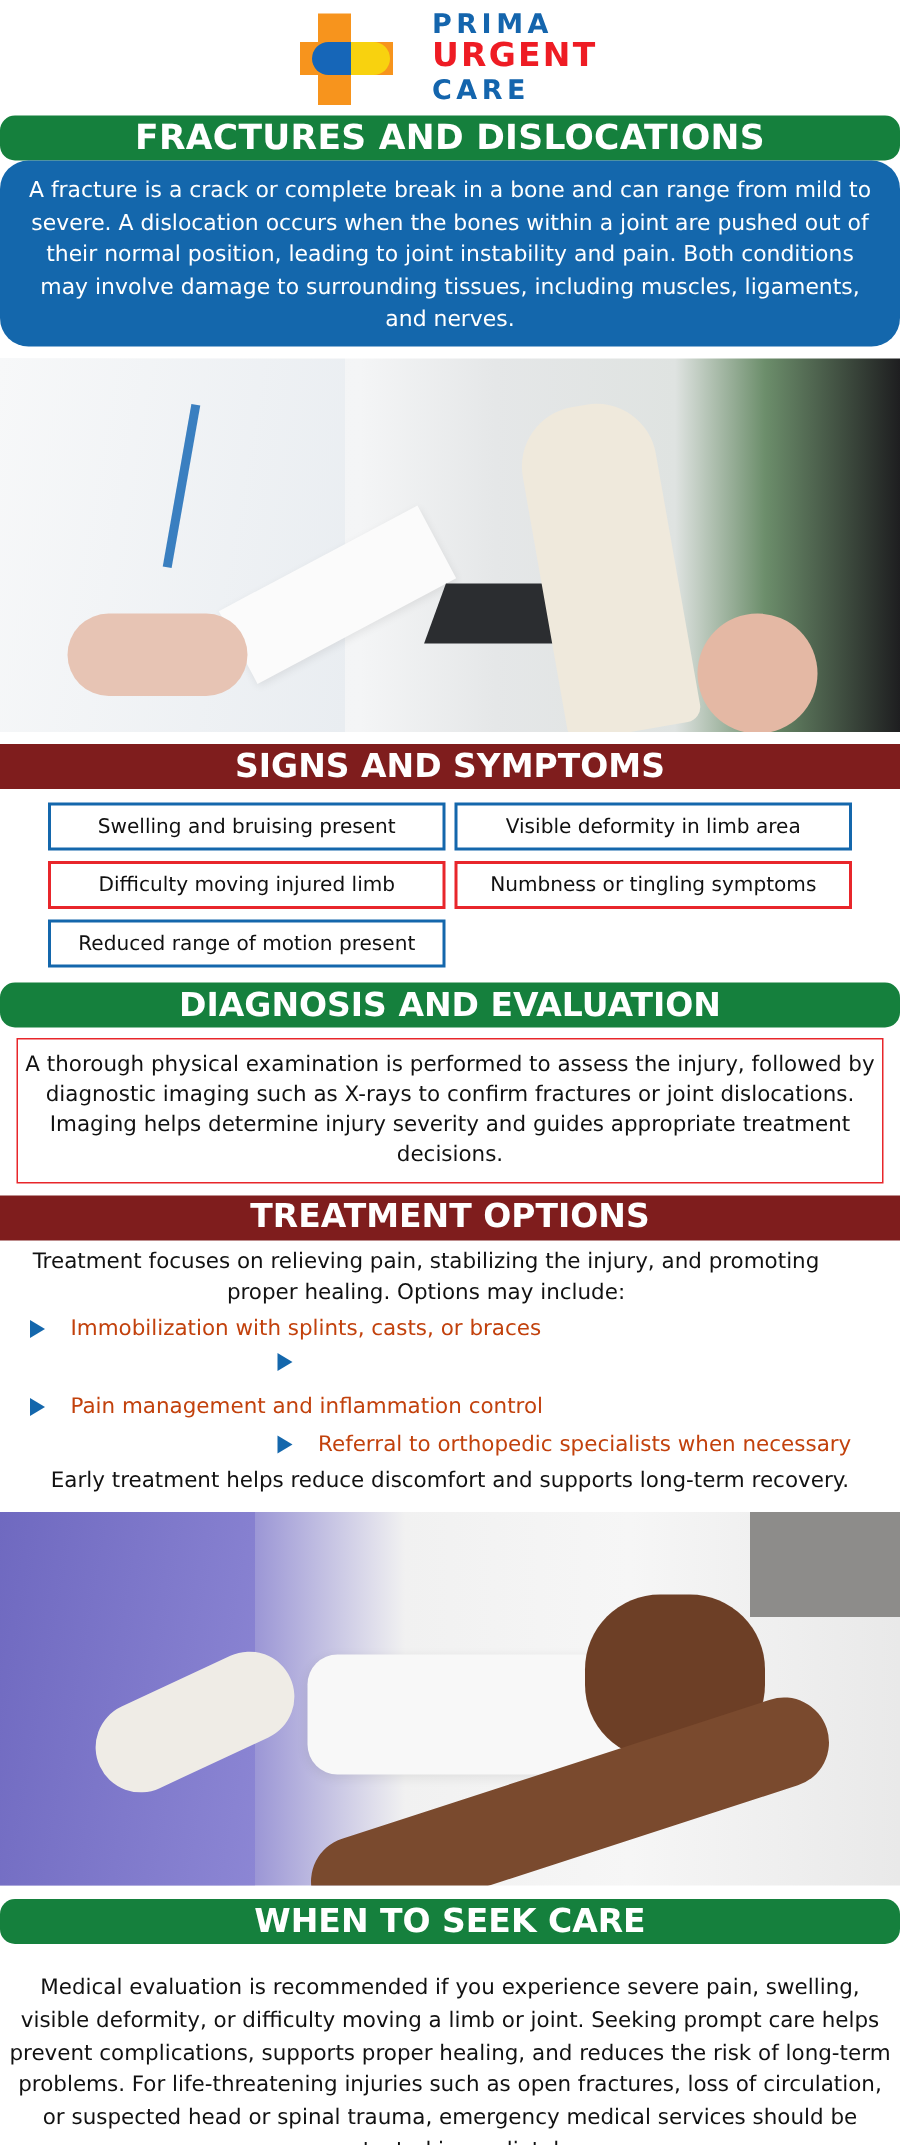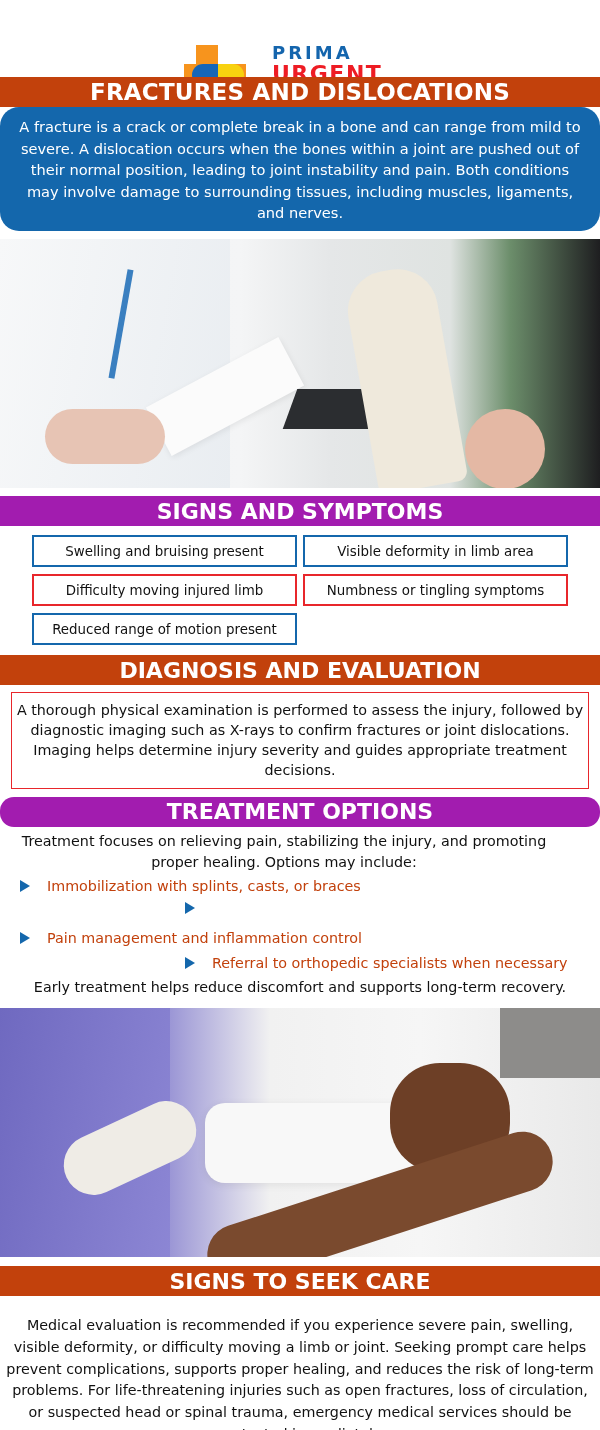--- a/index.html
+++ b/index.html
@@ -1,52 +1,52 @@
 <!DOCTYPE html>
 <html><head>
 <meta charset="utf-8">
 <style>
   * { box-sizing: border-box; margin: 0; padding: 0; }
   html, body { width: 600px; background: #ffffff; }
   body { font-family: "DejaVu Sans", "Liberation Sans", sans-serif; color: #111; position: relative; height: 1430px; overflow: hidden; }
 
-  .logo { position: absolute; left: 184px; top: 4px; width: 200px; height: 66px; margin-top: 36px; }
+  .logo { position: absolute; left: 200px; top: 4px; width: 200px; height: 66px; }
   .logo .cross-v { position: absolute; left: 12px; top: 5px; width: 22px; height: 61px; background: #f7941d; }
   .logo .cross-h { position: absolute; left: 0; top: 24px; width: 62px; height: 22px; background: #f7941d; }
   .logo .pill { position: absolute; left: 8px; top: 24px; width: 52px; height: 22px; border-radius: 11px; overflow: hidden; display: flex; }
   .logo .pill .b { width: 50%; background: #1666b8; }
   .logo .pill .y { width: 50%; background: #f8d20f; }
   .logo .t1, .logo .t2, .logo .t3 { position: absolute; left: 88px; font-family: "DejaVu Sans", sans-serif; font-weight: bold; line-height: 1; letter-spacing: 1.5px; }
   .logo .t1 { top: 4px; font-size: 18px; color: #1465ad; letter-spacing: 3px; }
   .logo .t2 { top: 23px; font-size: 22px; color: #ee1c24; }
   .logo .t3 { top: 48px; font-size: 18px; color: #1465ad; letter-spacing: 3px; }
 
   .band { position: absolute; left: 0; width: 600px; color: #fff; font-weight: bold; text-align: center; font-family: "DejaVu Sans", sans-serif; }
-  .band.red { background: #c2410c; }
-  .band.blue { background: #a21caf; }
+  .band.red { background: #15803d; border-radius: 10px; }
+  .band.blue { background: #7f1d1d; }
 
   .title-band { top: 77px; height: 30px; font-size: 23px; line-height: 30px; letter-spacing: 0.2px; }
   .intro { top: 107px; height: 124px; background: #1467ac; color: #fff; font-weight: normal; font-size: 14.6px; line-height: 21.6px; padding: 9px 14px 0; border-radius: 19px; }
 
   .photo { position: absolute; left: 0; width: 600px; overflow: hidden; }
   .photo1 { top: 239px; height: 249px; background: linear-gradient(90deg, #eef1f3 0%, #f4f5f6 40%, #e5e7e8 55%, #dfe3e1 75%, #6c8e6b 85%, #1e1e20 100%); }
   .photo2 { top: 1008px; height: 249px; background: linear-gradient(90deg, #7a74c6 0%, #8a84d0 25%, #f1f1f1 45%, #f6f6f6 70%, #e9e9e9 100%); }
   .shape { position: absolute; }
 
   .h-signs { top: 496px; height: 30px; font-size: 22px; line-height: 31px; }
 
   .sym-grid { position: absolute; left: 32px; top: 535px; width: 536px; display: grid; grid-template-columns: 265px 265px; column-gap: 6px; row-gap: 7px; }
   .sym { height: 32px; border: 2px solid; display: flex; align-items: center; justify-content: center; font-size: 13.4px; color: #111; white-space: nowrap; }
   .sym.r { border-color: #e8262b; }
   .sym.b { border-color: #1467ac; }
 
   .h-diag { top: 655px; height: 30px; font-size: 22px; line-height: 31px; }
   .diag-box { position: absolute; left: 11px; top: 692px; width: 578px; height: 97px; border: 1.5px solid #e8262b; text-align: center; font-size: 14.3px; line-height: 20px; padding-top: 7px; color: #111; }
 
-  .h-treat { top: 797px; height: 30px; font-size: 22px; line-height: 30px; border-radius: 14px; }
+  .h-treat { top: 797px; height: 30px; font-size: 22px; line-height: 30px; }
   .treat-intro { position: absolute; left: 0; top: 831px; width: 568px; text-align: center; font-size: 14.3px; line-height: 20.5px; color: #111; }
   .treat-item { position: absolute; font-size: 14.3px; line-height: 20px; color: #c2410c; display: flex; align-items: center; white-space: nowrap; }
   .tri { width: 0; height: 0; border-top: 6px solid transparent; border-bottom: 6px solid transparent; border-left: 10px solid #1467ac; margin-right: 17px; }
   .treat-outro { position: absolute; left: 0; top: 977px; width: 600px; text-align: center; font-size: 14.3px; line-height: 20px; color: #111; }
 
   .h-seek { top: 1266px; height: 30px; font-size: 22px; line-height: 31px; }
   .seek-text { position: absolute; left: 0; top: 1315px; width: 600px; text-align: center; font-size: 14.3px; line-height: 21.8px; color: #111; padding: 0 6px; }
 </style>
 </head>
 <body>
@@ -110,14 +110,14 @@
 
 <div class="photo photo2">
   <div class="shape" style="left:0;top:0;width:170px;height:249px;background:linear-gradient(100deg,#6f69c0,#8c86d4);"></div>
   <div class="shape" style="left:60px;top:110px;width:140px;height:60px;border-radius:30px;background:#efece6;transform:rotate(-25deg);"></div>
   <div class="shape" style="left:205px;top:95px;width:210px;height:80px;border-radius:20px;background:#f8f8f8;box-shadow:0 2px 8px rgba(0,0,0,.08);"></div>
   <div class="shape" style="left:390px;top:55px;width:120px;height:110px;border-radius:50px;background:#6d3f26;"></div>
   <div class="shape" style="left:200px;top:170px;width:360px;height:60px;border-radius:30px;background:#7a4a2e;transform:rotate(-18deg);"></div>
   <div class="shape" style="left:500px;top:0;width:100px;height:70px;background:#8d8c8a;"></div>
 </div>
 
-<div class="band red h-seek">SIGNS TO SEEK CARE</div>
+<div class="band red h-seek">WHEN TO SEEK CARE</div>
 <div class="seek-text">Medical evaluation is recommended if you experience severe pain, swelling, visible deformity, or difficulty moving a limb or joint. Seeking prompt care helps prevent complications, supports proper healing, and reduces the risk of long-term problems. For life-threatening injuries such as open fractures, loss of circulation, or suspected head or spinal trauma, emergency medical services should be contacted immediately.</div>
 
 </body></html>

